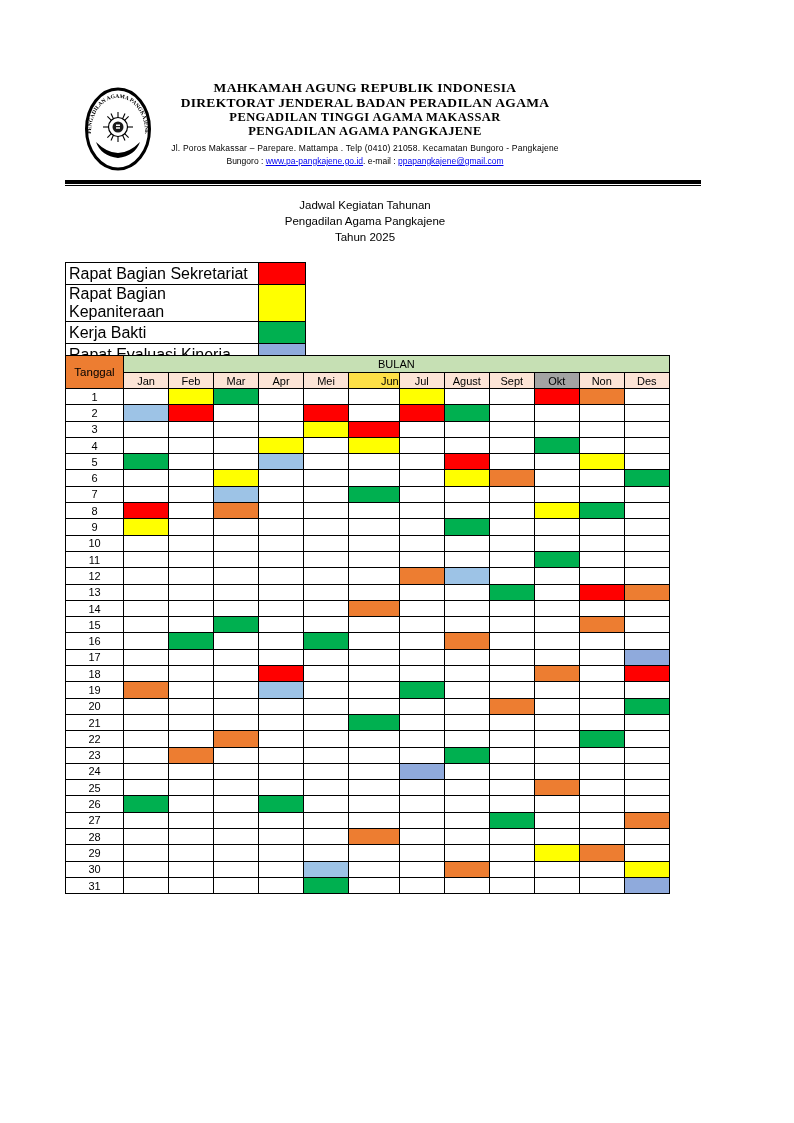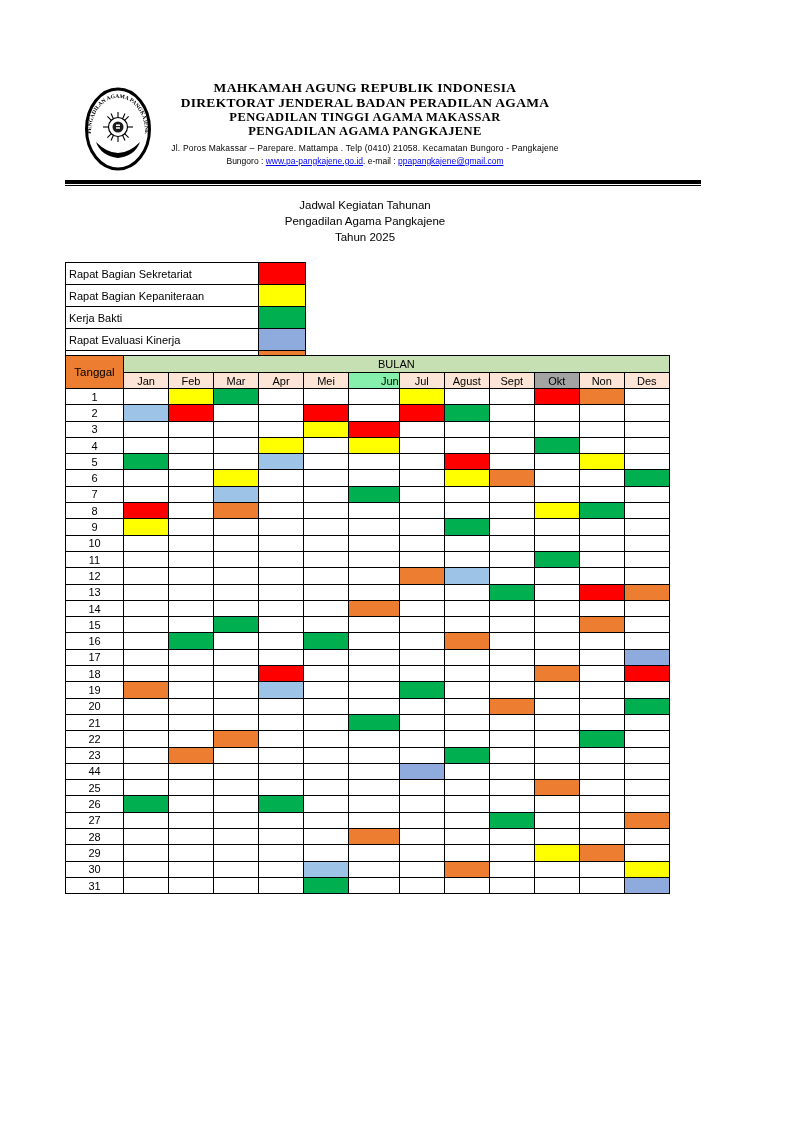--- a/index.html
+++ b/index.html
@@ -46,21 +46,21 @@
     position: absolute; left: 65px; top: 197px; width: 600px;
     text-align: center; font-weight: normal; font-size: 11.5px; line-height: 16px;
   }
   
   .legend {
     position: absolute; left: 65px; top: 262px;
     border-collapse: collapse; table-layout: fixed;
   }
   .legend td {
     border: 1px solid #000; height: 22px;
-    font-size: 11px; padding: 0 0 0 3px; vertical-align: middle; margin-left: 47px;
+    font-size: 16px; padding: 0 0 0 3px; vertical-align: middle; margin-left: 47px;
   }
   .legend .lg-label { width: 193px; background: #fff; }
   .legend .lg-swatch { width: 47px; padding: 0; }
   
   .calendar {
     position: absolute; left: 65px; top: 355px;
     border-collapse: collapse; table-layout: fixed;
   }
   .calendar th, .calendar td {
     border: 1px solid #000; text-align: center; vertical-align: middle;
@@ -176,21 +176,21 @@
         <tr class="hdr-group">
           <th rowspan="2" class="corner" style="background: rgb(237, 125, 49);">Tanggal</th>
           <th colspan="12" style="background: rgb(198, 224, 180);">BULAN</th>
         </tr>
         <tr class="hdr-month">
           <th style="background: rgb(252, 228, 214);">Jan</th>
           <th style="background: rgb(252, 228, 214);">Feb</th>
           <th style="background: rgb(252, 228, 214);">Mar</th>
           <th style="background: rgb(252, 228, 214);">Apr</th>
           <th style="background: rgb(252, 228, 214);">Mei</th>
-          <th style="background: #86efac; padding-left: 32px;">Jun</th>
+          <th style="background: #fde047; padding-left: 32px;">Jun</th>
           <th style="background: rgb(252, 228, 214);">Jul</th>
           <th style="background: rgb(252, 228, 214);">Agust</th>
           <th style="background: rgb(252, 228, 214);">Sept</th>
           <th style="background: #a3a3a3;">Okt</th>
           <th style="background: rgb(252, 228, 214);">Non</th>
           <th style="background: rgb(252, 228, 214);">Des</th>
         </tr>
       </thead>
     <tbody>
         <tr>
@@ -532,21 +532,21 @@
           <td></td>
           <td></td>
           <td></td>
           <td style="background: rgb(0, 176, 80);"></td>
           <td></td>
           <td></td>
           <td></td>
           <td></td>
         </tr>
         <tr>
-          <td>44</td>
+          <td>24</td>
           <td></td>
           <td></td>
           <td></td>
           <td></td>
           <td></td>
           <td></td>
           <td style="background: rgb(143, 170, 220);"></td>
           <td></td>
           <td></td>
           <td></td>

